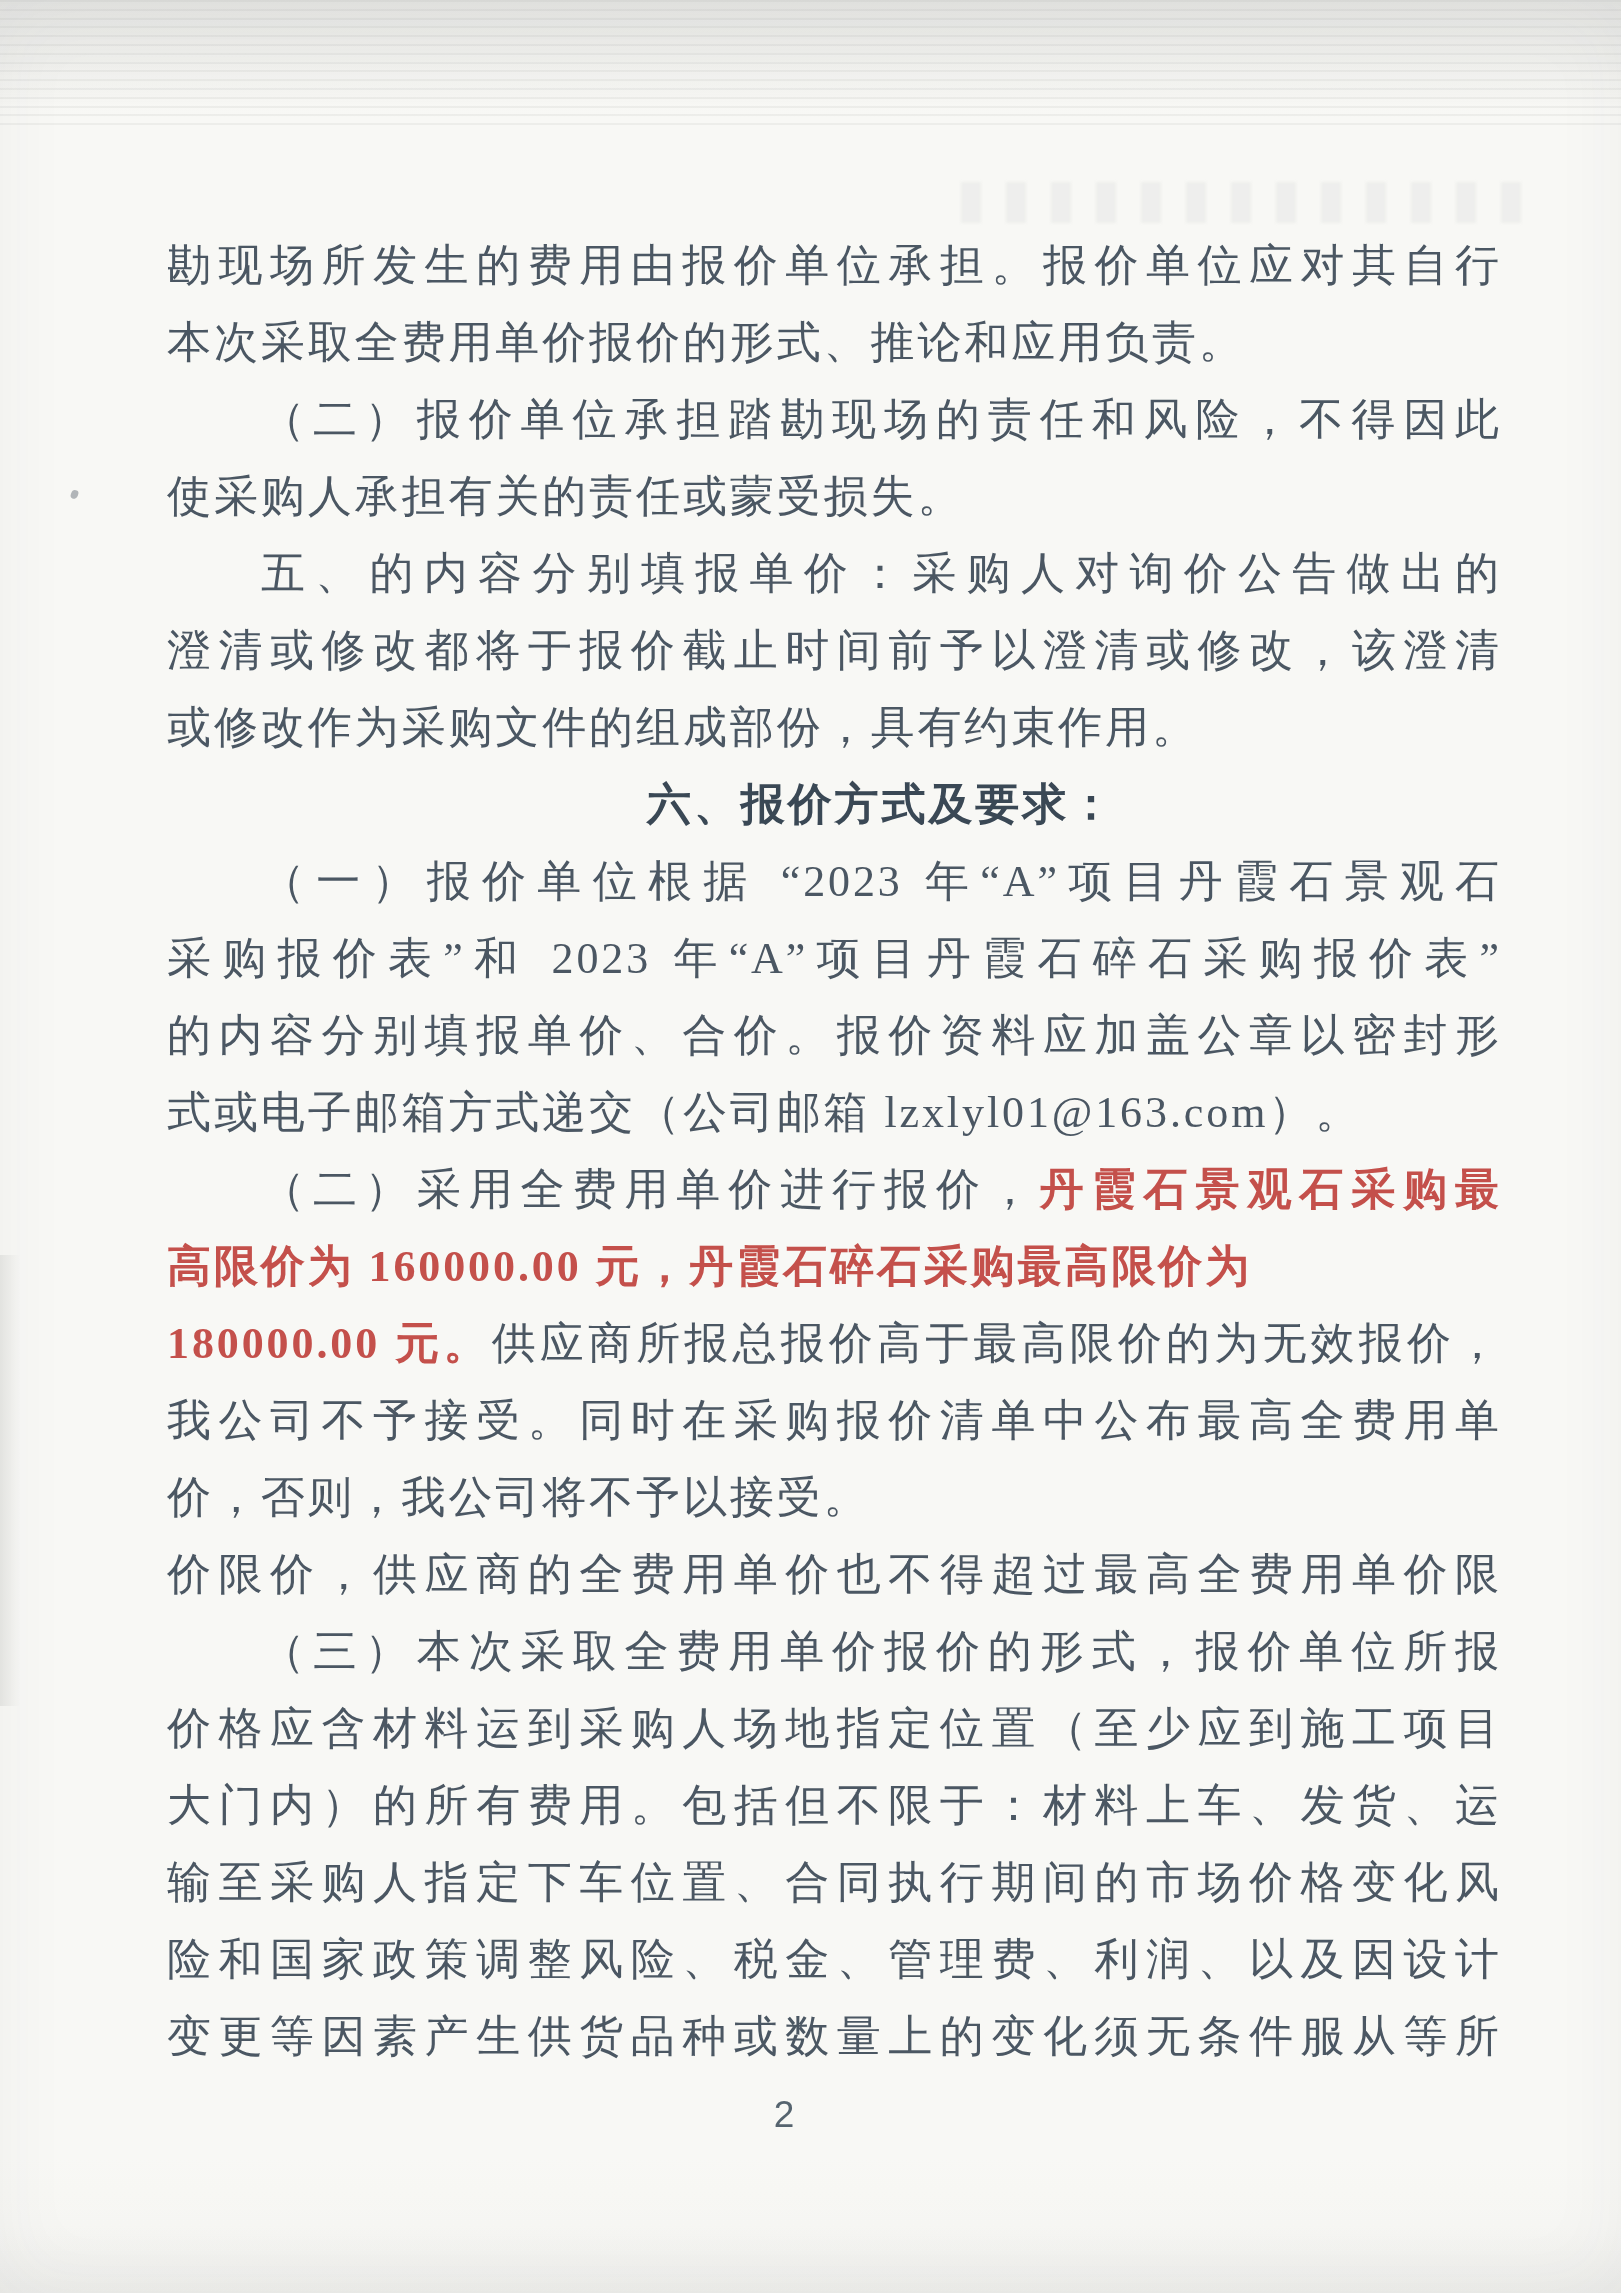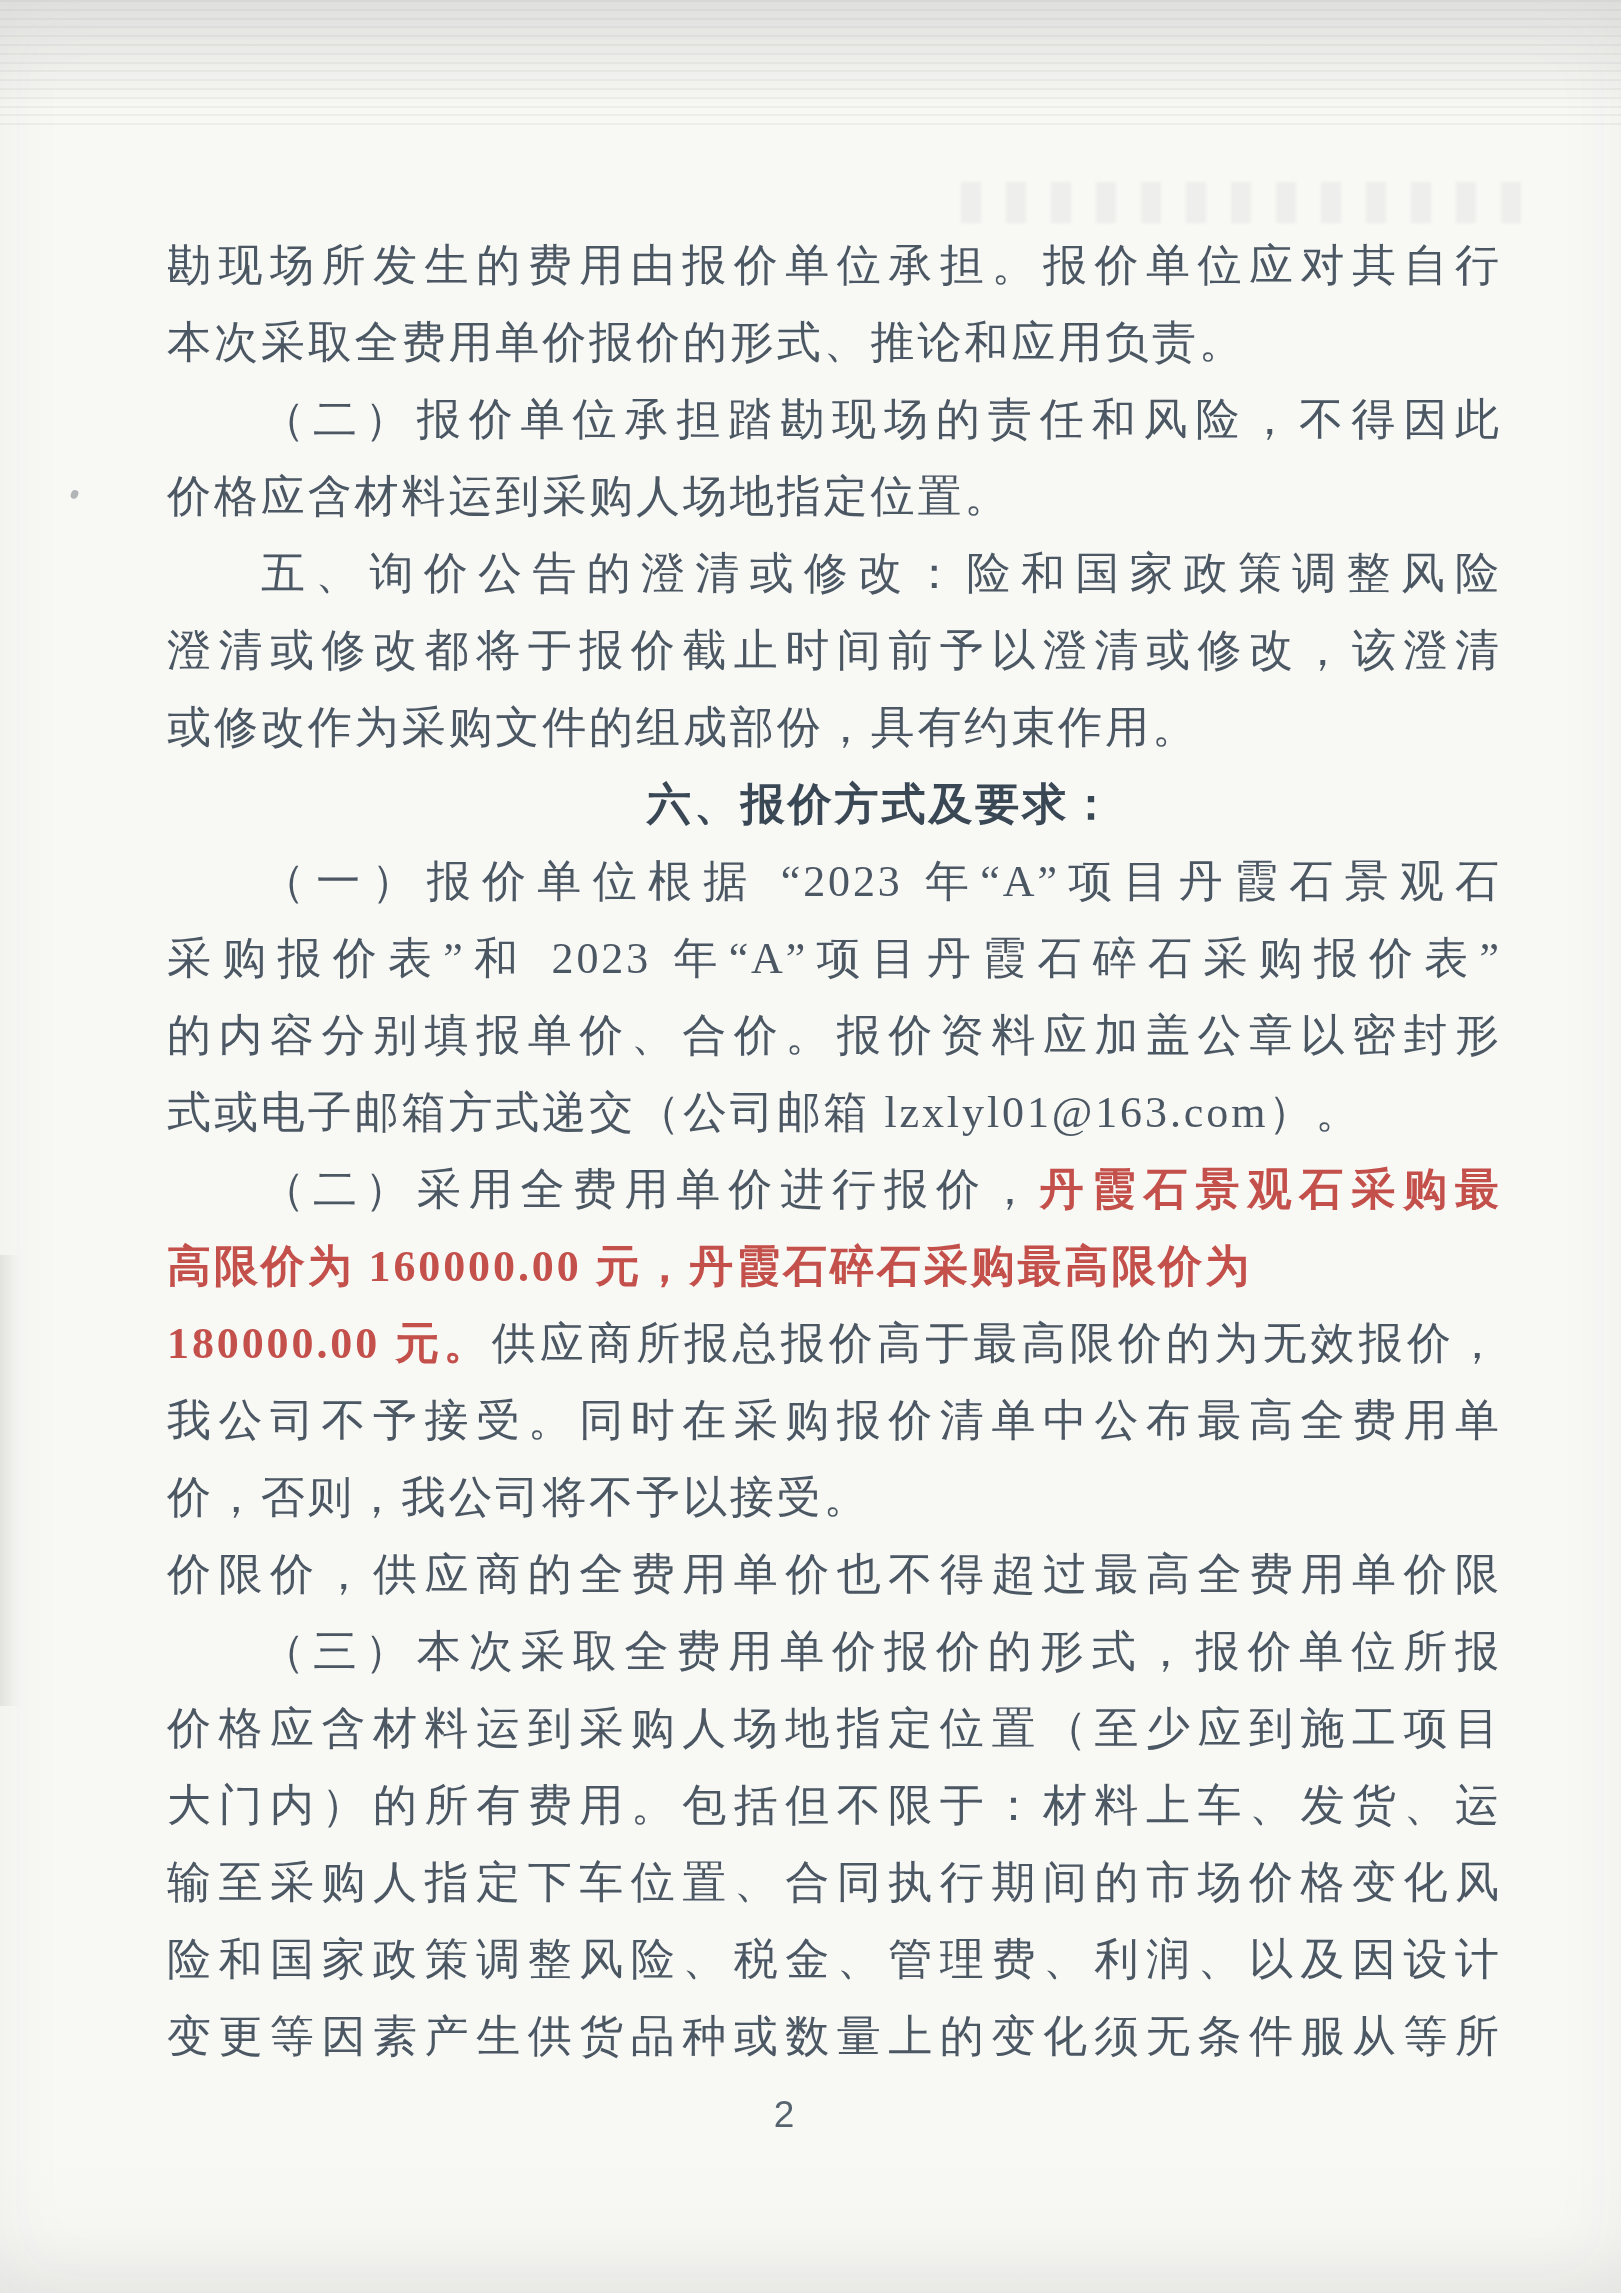--- a/index.html
+++ b/index.html
@@ -93,22 +93,22 @@
   <div class="artifact top-streaks"></div>
   <div class="artifact right-smudge"></div>
   <div class="artifact left-band"></div>
   <div class="artifact speck"></div>
   <div class="artifact bottom-haze"></div>
 
   <div class="doc-body">
       <div class="line just"><span class="s-n">勘现场所发生的费用由报价单位承担。报价单位应对其自行</span></div>
       <div class="line"><span class="s-n">本次采取全费用单价报价的形式、推论和应用负责。</span></div>
       <div class="line just indent"><span class="s-n">（二）报价单位承担踏勘现场的责任和风险，不得因此</span></div>
-      <div class="line"><span class="s-n">价格应含材料运到采购人场地指定位置。</span></div>
-      <div class="line just indent"><span class="s-n">五、询价公告的澄清或修改：险和国家政策调整风险</span></div>
+      <div class="line"><span class="s-n">使采购人承担有关的责任或蒙受损失。</span></div>
+      <div class="line just indent"><span class="s-n">五、的内容分别填报单价：采购人对询价公告做出的</span></div>
       <div class="line just"><span class="s-n">澄清或修改都将于报价截止时间前予以澄清或修改，该澄清</span></div>
       <div class="line"><span class="s-n">或修改作为采购文件的组成部份，具有约束作用。</span></div>
       <div class="line indent"><span class="s-b">六、报价方式及要求：</span></div>
       <div class="line just indent"><span class="s-n">（一）报价单位根据 “2023 年“A”项目丹霞石景观石</span></div>
       <div class="line just"><span class="s-n">采购报价表”和 2023 年“A”项目丹霞石碎石采购报价表”</span></div>
       <div class="line just"><span class="s-n">的内容分别填报单价、合价。报价资料应加盖公章以密封形</span></div>
       <div class="line"><span class="s-n">式或电子邮箱方式递交（公司邮箱 lzxlyl01@163.com）。</span></div>
       <div class="line just indent"><span class="s-n">（二）采用全费用单价进行报价，</span><span class="s-rb">丹霞石景观石采购最</span></div>
       <div class="line"><span class="s-rb">高限价为 160000.00 元，丹霞石碎石采购最高限价为</span></div>
       <div class="line just"><span class="s-rb">180000.00 元。</span><span class="s-n">供应商所报总报价高于最高限价的为无效报价，</span></div>

